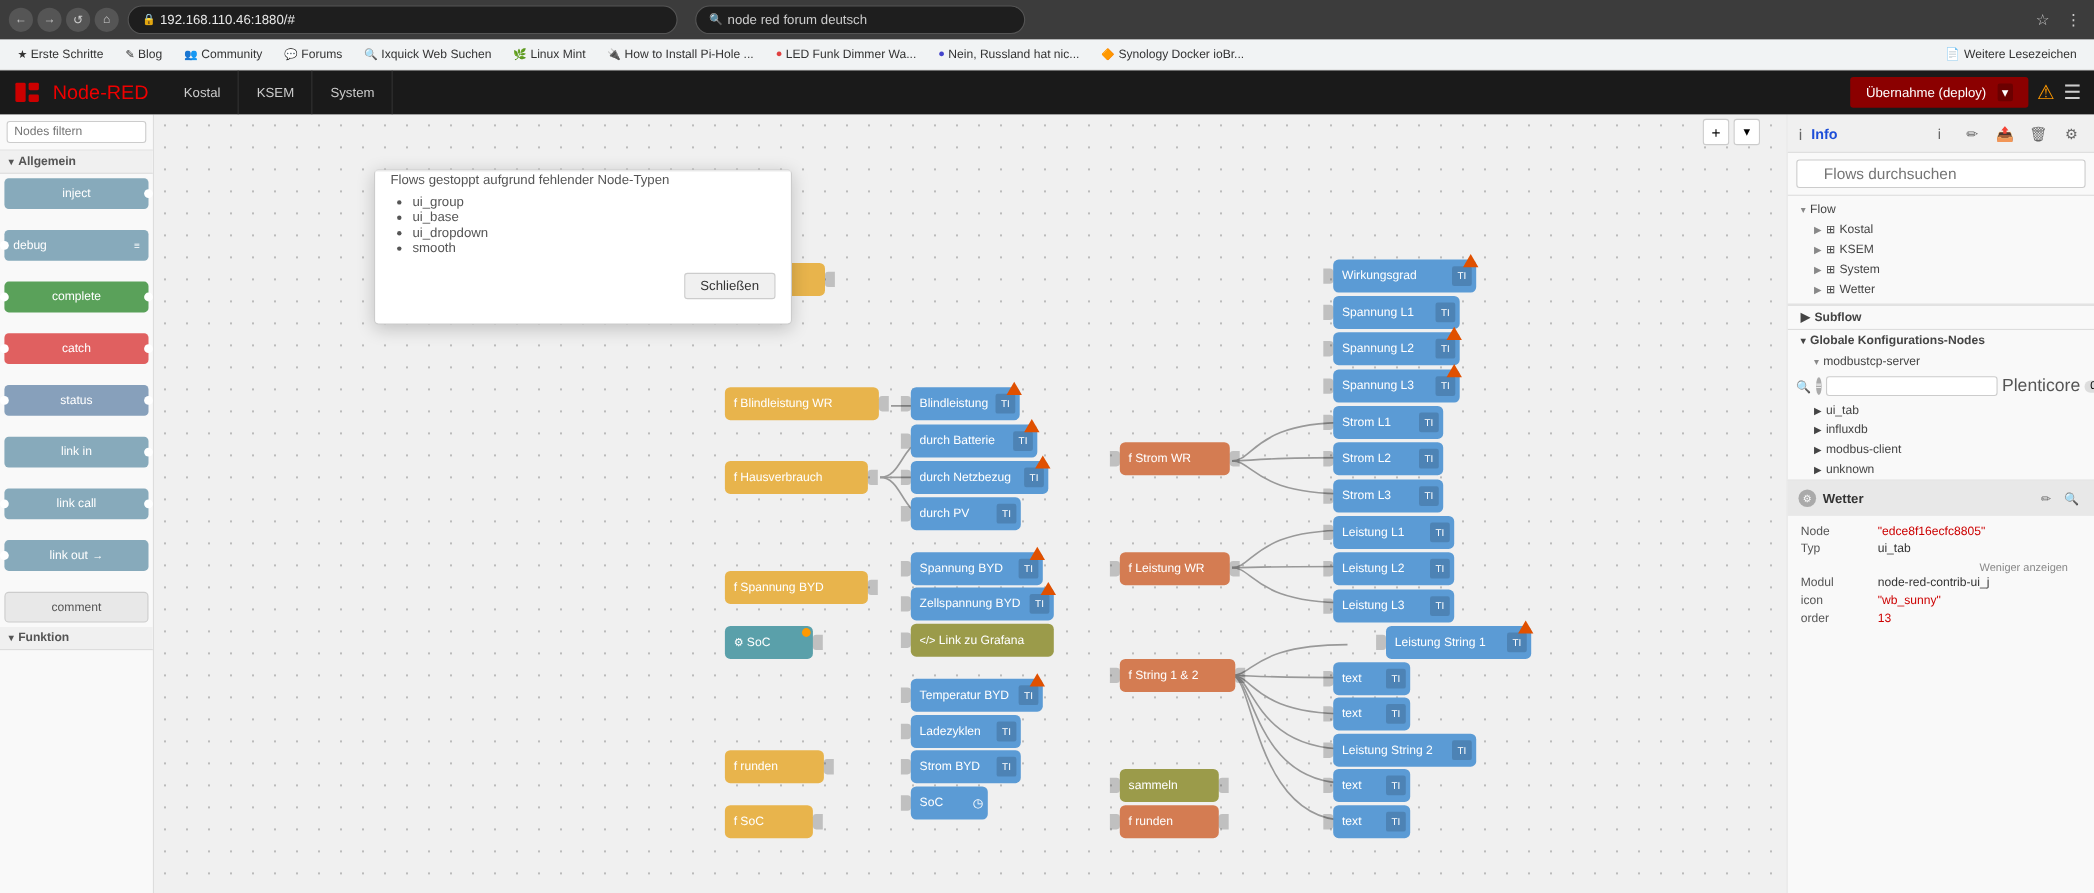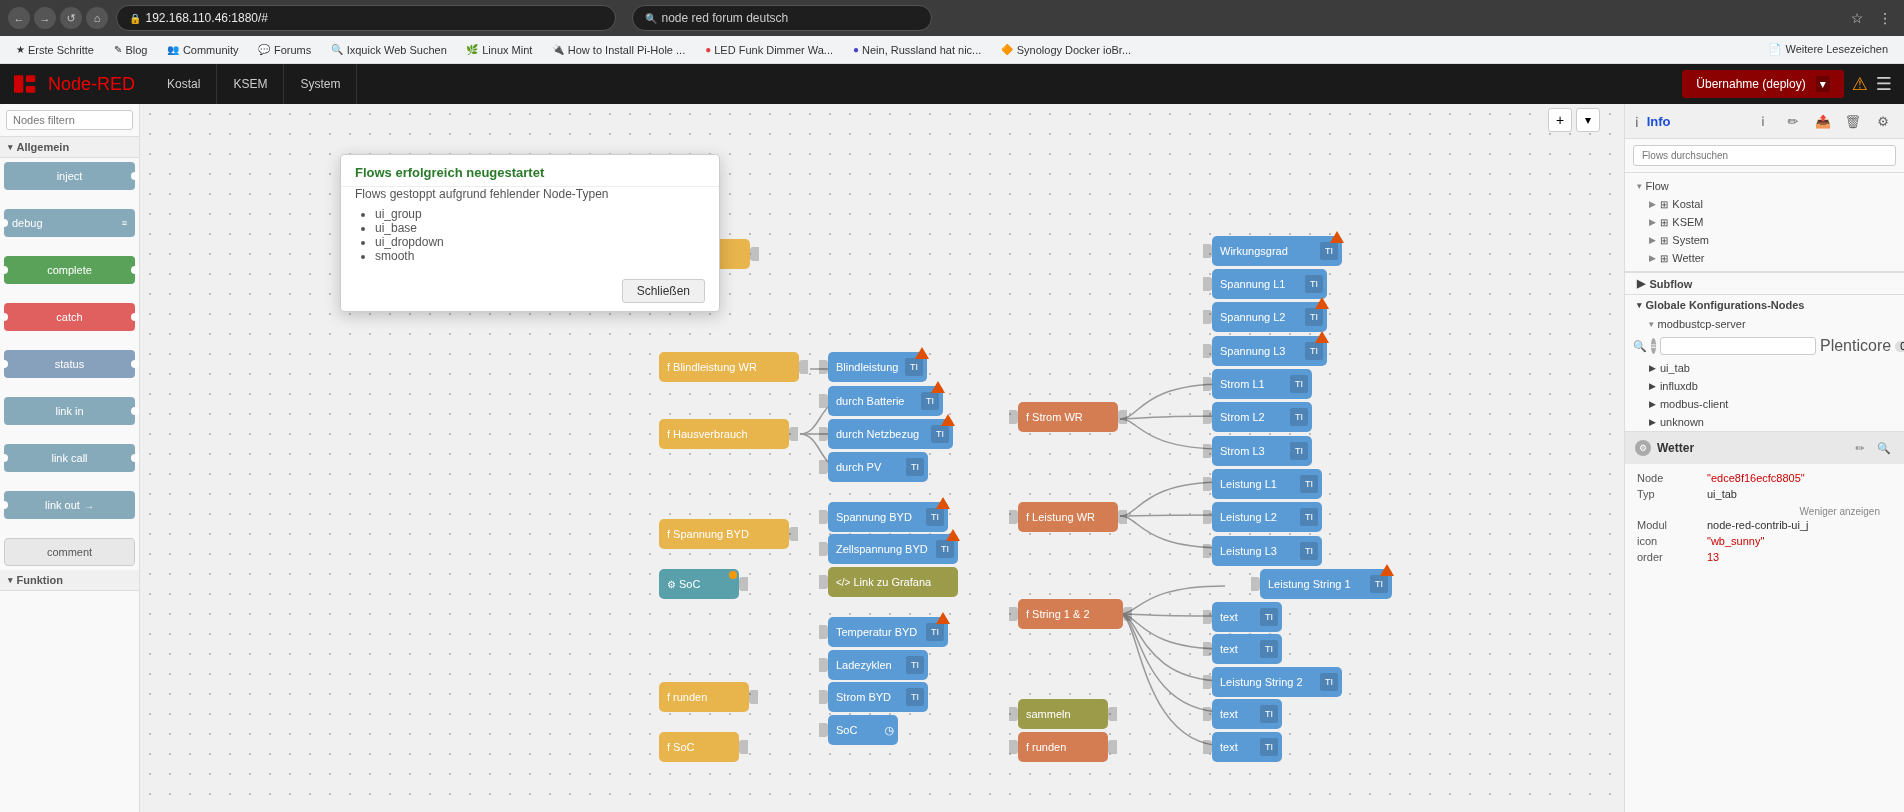--- a/index.html
+++ b/index.html
@@ -74,21 +74,21 @@
     .flow-node .port-right { width: 9px; height: 14px; background: rgba(0,0,0,0.2); border-radius: 3px 0 0 3px; position: absolute; right: -9px; }
     .flow-node .error-triangle { position: absolute; top: -5px; right: -2px; width: 0; height: 0; border-left: 7px solid transparent; border-right: 7px solid transparent; border-bottom: 12px solid #e05000; }
     .flow-node .dashboard-btn { position: absolute; right: 4px; width: 18px; height: 18px; background: rgba(0,0,0,0.15); border-radius: 2px; display: flex; align-items: center; justify-content: center; font-size: 9px; }
 
     
     .right-panel { width: 280px; background: #f9f9f9; border-left: 1px solid #ddd; display: flex; flex-direction: column; overflow: hidden; }
     .right-panel-header { display: flex; align-items: center; padding: 6px 10px; border-bottom: 1px solid #ddd; background: #f0f0f0; gap: 8px; }
     .right-panel-title { font-size: 13px; font-weight: bold; color: #1d4ed8; margin-right: auto; }
     .right-panel-icon-btn { width: 22px; height: 22px; background: none; border: none; cursor: pointer; color: #666; font-size: 13px; display: flex; align-items: center; justify-content: center; }
     .right-panel-search { padding: 6px 8px; border-bottom: 1px solid #ddd; }
-    .right-panel-search input { width: 100%; border: 1px solid #ccc; border-radius: 3px; padding: 4px 8px; font-size: 10px; }
+    .right-panel-search input { width: 100%; border: 1px solid #ccc; border-radius: 3px; padding: 4px 24px; font-size: 14px; }
     .flow-tree { padding: 4px 0; border-bottom: 1px solid #ddd; }
     .tree-item { display: flex; align-items: center; padding: 3px 12px; cursor: pointer; font-size: 11px; color: #444; gap: 4px; }
     .tree-item .tree-arrow { font-size: 9px; color: #888; }
     .tree-item .tree-icon { font-size: 10px; }
     .tree-indent { padding-left: 24px; }
     .section-header { display: flex; align-items: center; padding: 4px 12px; cursor: pointer; font-size: 11px; color: #444; font-weight: bold; gap: 4px; border-top: 1px solid #ddd; }
 
     .config-node-header { display: flex; align-items: center; padding: 4px 12px; font-size: 11px; color: #444; font-weight: bold; gap: 4px; border-top: 1px solid #ddd; }
     .config-search { display: flex; align-items: center; padding: 4px 8px; gap: 4px; }
     .config-search input { flex: 1; border: 1px solid #ccc; border-radius: 3px; padding: 2px 6px; font-size: 11px; }
@@ -114,21 +114,21 @@
     
     .popup-overlay { position: absolute; top: 0; left: 0; width: 100%; height: 100%; z-index: 200; pointer-events: none; }
     .popup { position: absolute; background: #fff; border: 1px solid #ccc; border-radius: 4px; box-shadow: 0 4px 16px rgba(0,0,0,0.2); pointer-events: all; }
     .popup-header { padding: 10px 14px 6px; }
     .popup-title { font-size: 13px; font-weight: bold; color: #333; }
     .popup-title.success { color: #2a7a2a; }
     .popup-body { padding: 0 14px 10px; }
     .popup-body p { font-size: 12px; color: #555; margin-bottom: 6px; }
     .popup-body ul { margin-left: 20px; }
     .popup-body ul li { font-size: 12px; color: #555; }
-    .popup-footer { padding: 6px 14px 8px; text-align: right; }
+    .popup-footer { padding: 6px 14px 22px; text-align: right; }
     .popup-close-btn { background: #f0f0f0; border: 1px solid #ccc; border-radius: 3px; padding: 4px 14px; cursor: pointer; font-size: 12px; color: #333; }
 
     
     .connections-svg { position: absolute; top: 0; left: 0; width: 100%; height: 100%; pointer-events: none; }
     .connection-line { fill: none; stroke: #999; stroke-width: 1.5; }
 
     
     ::-webkit-scrollbar { width: 6px; height: 6px; }
     ::-webkit-scrollbar-track { background: #f0f0f0; }
     ::-webkit-scrollbar-thumb { background: #bbb; border-radius: 3px; }
@@ -291,23 +291,20 @@
           <span class="chevron">▾</span>
           <span>Funktion</span>
         </div>
       </div>
     </div>
 
     <div class="canvas-area">
 
       <div class="popup-overlay">
         <div class="popup" style="top:50px;left:200px;width:380px;">
-          <div class="popup-header">
-            <div class="popup-title success">Flows erfolgreich neugestartet</div>
-          </div>
           <div style="border-top:1px solid #eee;"></div>
           <div class="popup-body">
             <p>Flows gestoppt aufgrund fehlender Node-Typen</p>
             <ul>
               <li>ui_group</li>
               <li>ui_base</li>
               <li>ui_dropdown</li>
               <li>smooth</li>
             </ul>
           </div>

